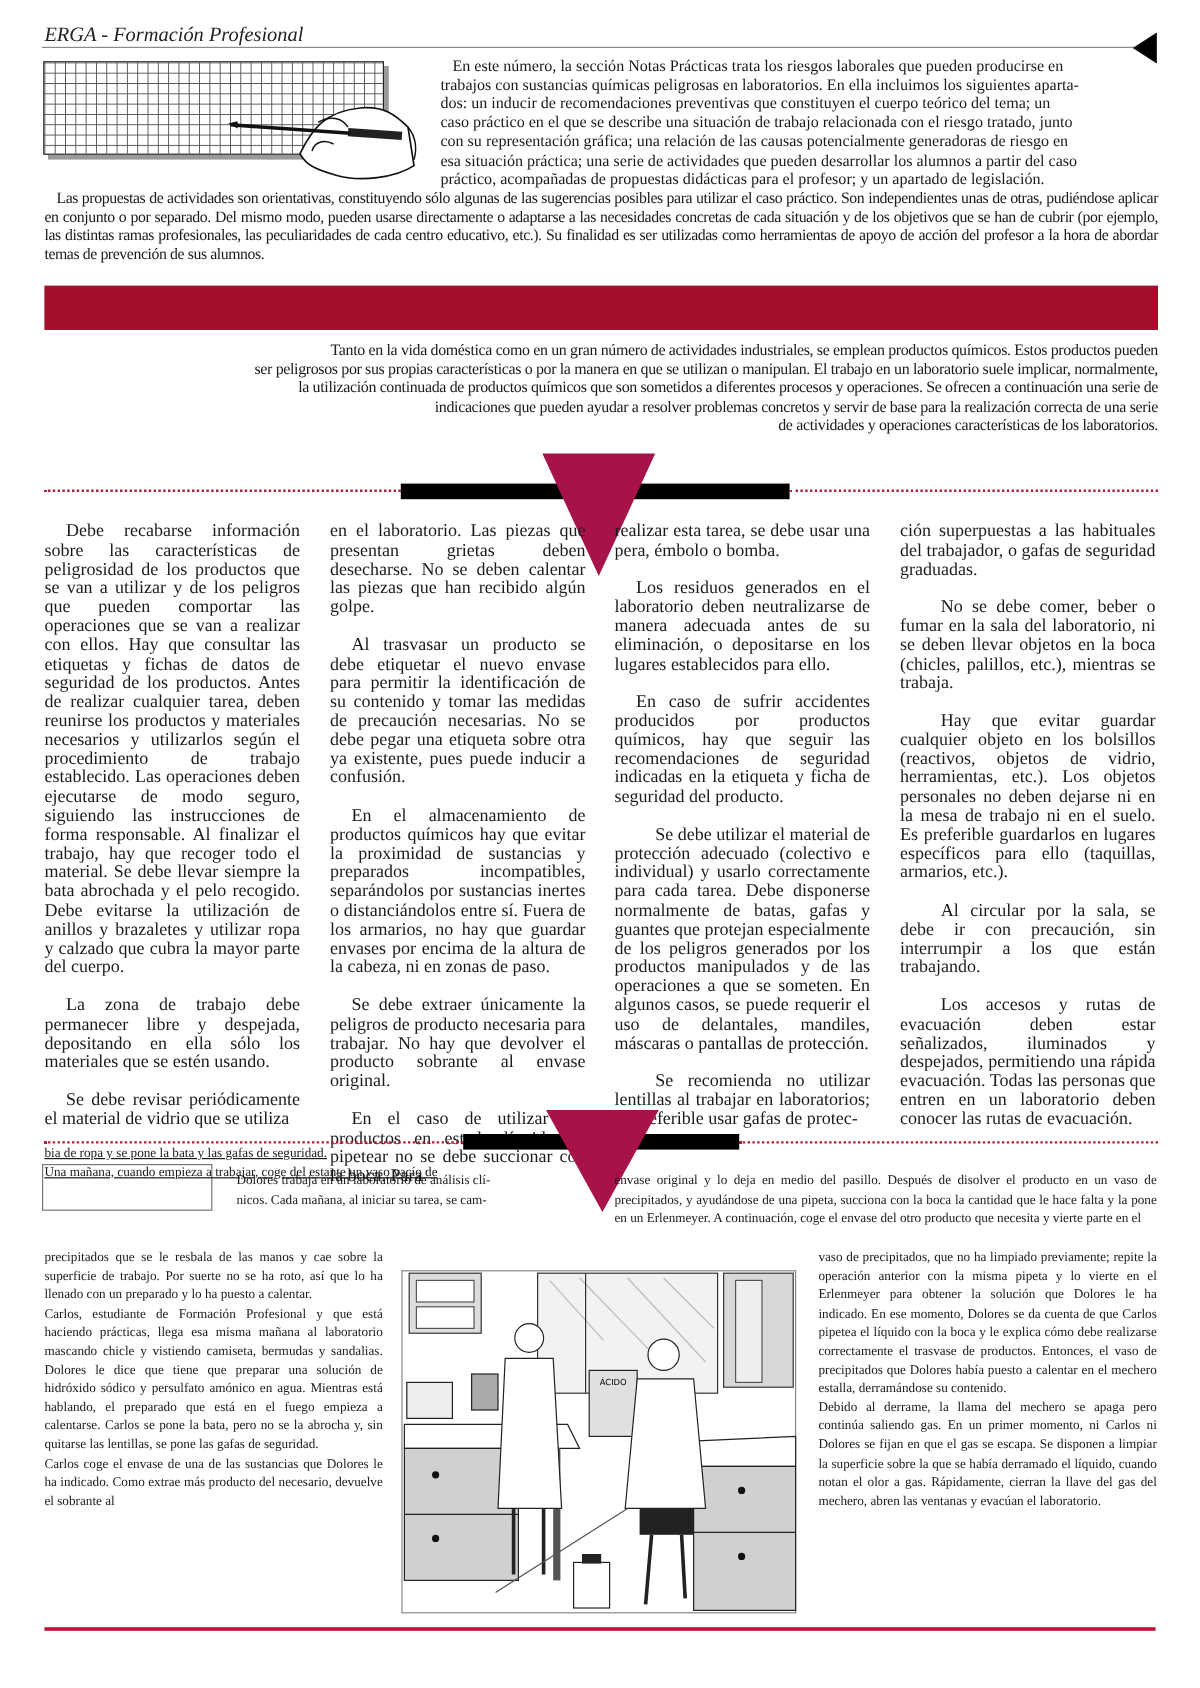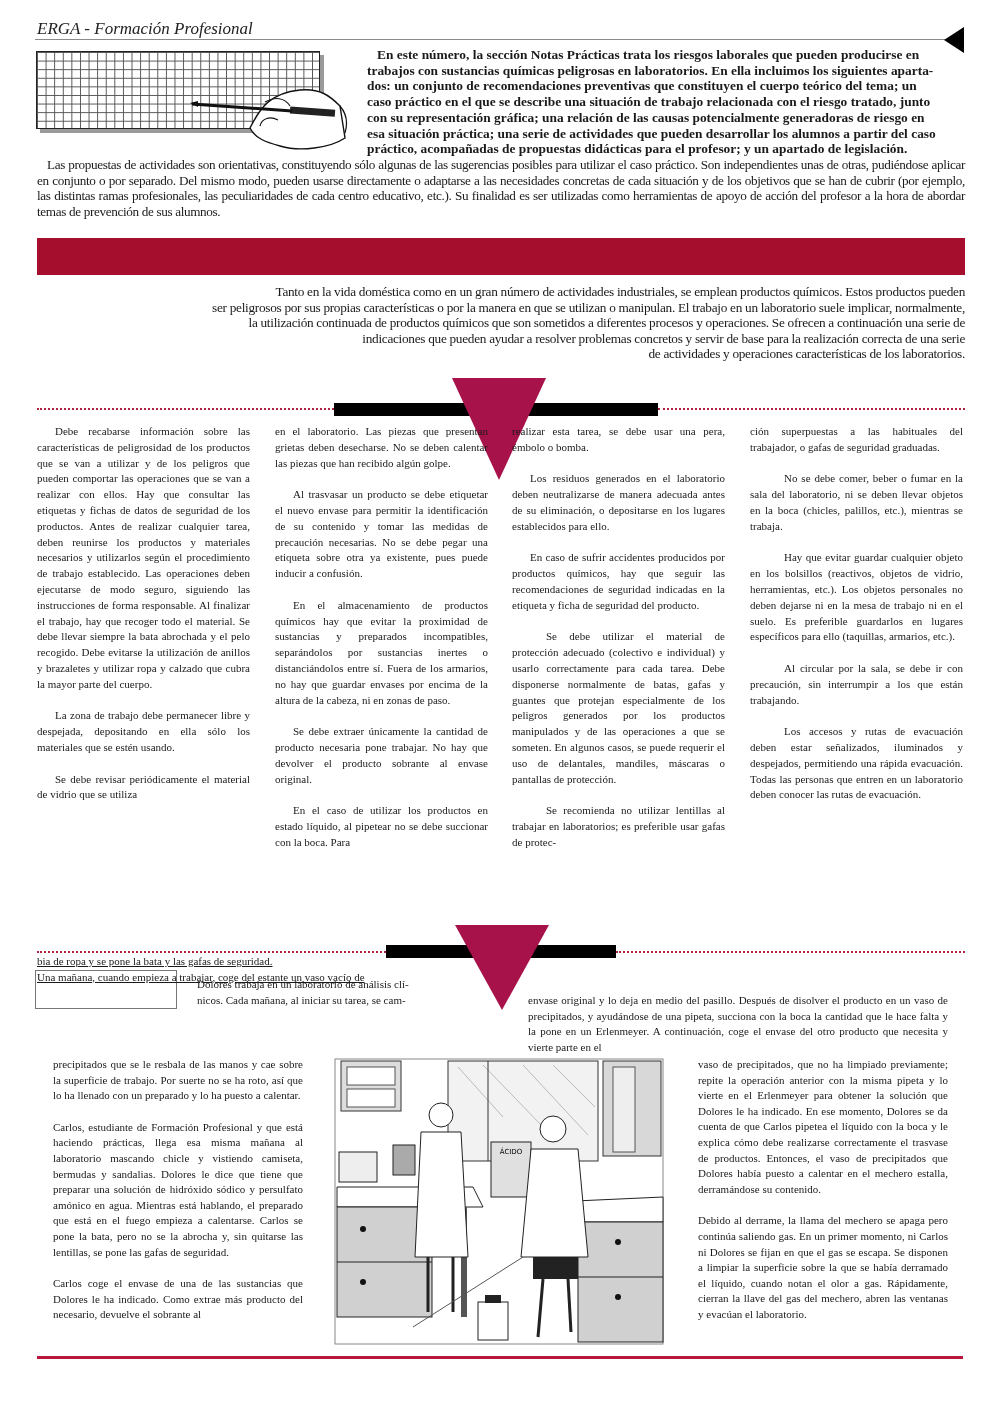--- a/index.html
+++ b/index.html
@@ -14,45 +14,45 @@
 
   .grid-box { left:36px; top:51px; width:282px; height:76px; border:1px solid #222;
               background-color:#fff;
               background-image:
                 linear-gradient(#555 1px, transparent 1px),
                 linear-gradient(90deg, #555 1px, transparent 1px);
               background-size:8.6px 8.6px; box-shadow:4px 4px 0 #9a9a9a; }
   .hand { left:190px; top:68px; width:160px; height:84px; }
 
   .intro-p { font-size:13.4px; line-height:15.7px; text-align:justify; margin:0; }
-  .intro-right { left:367px; top:47px; width:598px;font-weight:bold; }
+  .intro-right { left:367px; top:47px; width:598px; }
   .intro-full { left:37px; top:157px; width:928px; font-size:13.2px;
                 letter-spacing:-0.35px; font-stretch:condensed; }
   .indent { text-indent:10px; }
 
   .red-band { left:37px; top:238px; width:928px; height:37px; background:#a50f2d; }
 
   .center-intro { left:37px; top:284px; width:928px; text-align:right;
                   font-size:13.3px; line-height:15.5px; letter-spacing:-0.3px; }
   .center-intro div { white-space:nowrap; }
 
   .dots { height:0; border-top:2px dotted #b0213f; }
   .bar { background:#000; }
   .mtri { width:0; height:0; border-left:47px solid transparent;
           border-right:47px solid transparent; border-top:102px solid #a8124a; }
 
-  .col { top:424px; width:213px; font-size:11px; line-height:15.8px;
+  .col { top:436px; width:213px; font-size:15px; line-height:15.8px;
          text-align:justify; }
   .col p { margin:0 0 15.8px 0; text-indent:18px; }
   .col p.cont { text-indent:0; }
   .col p.deep { text-indent:34px; }
 
   .case-box { left:35px; top:970px; width:140px; height:37px; border:1px solid #777; background:#fff; }
   .case-text { font-size:11px; line-height:15.6px; text-align:justify; }
-  .case-text p { margin:16px; }
+  .case-text p { margin:0; }
   .illus { left:333px; top:1057px; width:332px; height:290px; }
   .bottom-rule { left:37px; top:1356px; width:926px; height:3px; background:#b8163a; }
 </style>
 </head>
 <body>
 
 <div class="abs hdr-title">ERGA - Formación Profesional</div>
 <div class="abs hdr-rule"></div>
 <div class="abs hdr-tri"></div>
 
@@ -63,21 +63,21 @@
   <path d="M70 58 C72 50, 80 48, 88 52" fill="none" stroke="#111" stroke-width="1.2"></path>
   <path d="M150 38 C156 45, 158 55, 155 65" fill="none" stroke="#111" stroke-width="1.2"></path>
   <rect x="100" y="40" width="45" height="7" fill="#222" transform="rotate(4 120 44)"></rect>
   <line x1="2" y1="36" x2="102" y2="43" stroke="#111" stroke-width="3"></line>
   <polygon points="0,35 8,33 8,39" fill="#111"></polygon>
 </svg>
 
 <div class="abs intro-right intro-p">
   <div style="text-indent:10px">En este número, la sección Notas Prácticas trata los riesgos laborales que pueden producirse en</div>
   <div>trabajos con sustancias químicas peligrosas en laboratorios. En ella incluimos los siguientes aparta-</div>
-  <div>dos: un conjunto de recomendaciones preventivas que constituyen el cuerpo teórico del tema; un</div>
+  <div>dos: un inducir de recomendaciones preventivas que constituyen el cuerpo teórico del tema; un</div>
   <div>caso práctico en el que se describe una situación de trabajo relacionada con el riesgo tratado, junto</div>
   <div>con su representación gráfica; una relación de las causas potencialmente generadoras de riesgo en</div>
   <div>esa situación práctica; una serie de actividades que pueden desarrollar los alumnos a partir del caso</div>
   <div>práctico, acompañadas de propuestas didácticas para el profesor; y un apartado de legislación.</div>
 </div>
 
 <p class="abs intro-full intro-p indent">Las propuestas de actividades son orientativas, constituyendo sólo algunas de las sugerencias posibles para utilizar el caso práctico. Son independientes unas de otras, pudiéndose aplicar en conjunto o por separado. Del mismo modo, pueden usarse directamente o adaptarse a las necesidades concretas de cada situación y de los objetivos que se han de cubrir (por ejemplo, las distintas ramas profesionales, las peculiaridades de cada centro educativo, etc.). Su finalidad es ser utilizadas como herramientas de apoyo de acción del profesor a la hora de abordar temas de prevención de sus alumnos.</p>
 
 <div class="abs red-band"></div>
 
@@ -96,21 +96,21 @@
 
 <div class="abs col" style="left:37px;">
   <p>Debe recabarse información sobre las características de peligrosidad de los productos que se van a utilizar y de los peligros que pueden comportar las operaciones que se van a realizar con ellos. Hay que consultar las etiquetas y fichas de datos de seguridad de los productos. Antes de realizar cualquier tarea, deben reunirse los productos y materiales necesarios y utilizarlos según el procedimiento de trabajo establecido. Las operaciones deben ejecutarse de modo seguro, siguiendo las instrucciones de forma responsable. Al finalizar el trabajo, hay que recoger todo el material. Se debe llevar siempre la bata abrochada y el pelo recogido. Debe evitarse la utilización de anillos y brazaletes y utilizar ropa y calzado que cubra la mayor parte del cuerpo.</p>
   <p>La zona de trabajo debe permanecer libre y despejada, depositando en ella sólo los materiales que se estén usando.</p>
   <p>Se debe revisar periódicamente el material de vidrio que se utiliza</p>
 </div>
 <div class="abs col" style="left:275px;">
   <p class="cont">en el laboratorio. Las piezas que presentan grietas deben desecharse. No se deben calentar las piezas que han recibido algún golpe.</p>
   <p>Al trasvasar un producto se debe etiquetar el nuevo envase para permitir la identificación de su contenido y tomar las medidas de precaución necesarias. No se debe pegar una etiqueta sobre otra ya existente, pues puede inducir a confusión.</p>
   <p>En el almacenamiento de productos químicos hay que evitar la proximidad de sustancias y preparados incompatibles, separándolos por sustancias inertes o distanciándolos entre sí. Fuera de los armarios, no hay que guardar envases por encima de la altura de la cabeza, ni en zonas de paso.</p>
-  <p>Se debe extraer únicamente la cantidad de producto necesaria pone trabajar. No hay que devolver el producto sobrante al envase original.</p>
+  <p>Se debe extraer únicamente la peligros de producto necesaria para trabajar. No hay que devolver el producto sobrante al envase original.</p>
   <p>En el caso de utilizar los productos en estado líquido, al pipetear no se debe succionar con la boca. Para</p>
 </div>
 <div class="abs col" style="left:512px;">
   <p class="cont">realizar esta tarea, se debe usar una pera, émbolo o bomba.</p>
   <p>Los residuos generados en el laboratorio deben neutralizarse de manera adecuada antes de su eliminación, o depositarse en los lugares establecidos para ello.</p>
   <p>En caso de sufrir accidentes producidos por productos químicos, hay que seguir las recomendaciones de seguridad indicadas en la etiqueta y ficha de seguridad del producto.</p>
   <p class="deep">Se debe utilizar el material de protección adecuado (colectivo e individual) y usarlo correctamente para cada tarea. Debe disponerse normalmente de batas, gafas y guantes que protejan especialmente de los peligros generados por los productos manipulados y de las operaciones a que se someten. En algunos casos, se puede requerir el uso de delantales, mandiles, máscaras o pantallas de protección.</p>
   <p class="deep">Se recomienda no utilizar lentillas al trabajar en laboratorios; es preferible usar gafas de protec-</p>
 </div>
 <div class="abs col" style="left:750px;">

